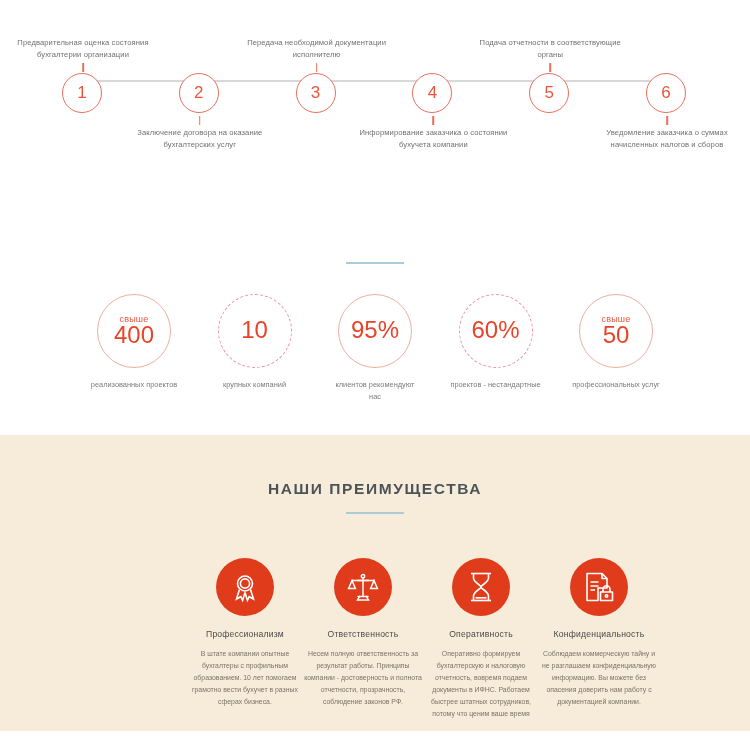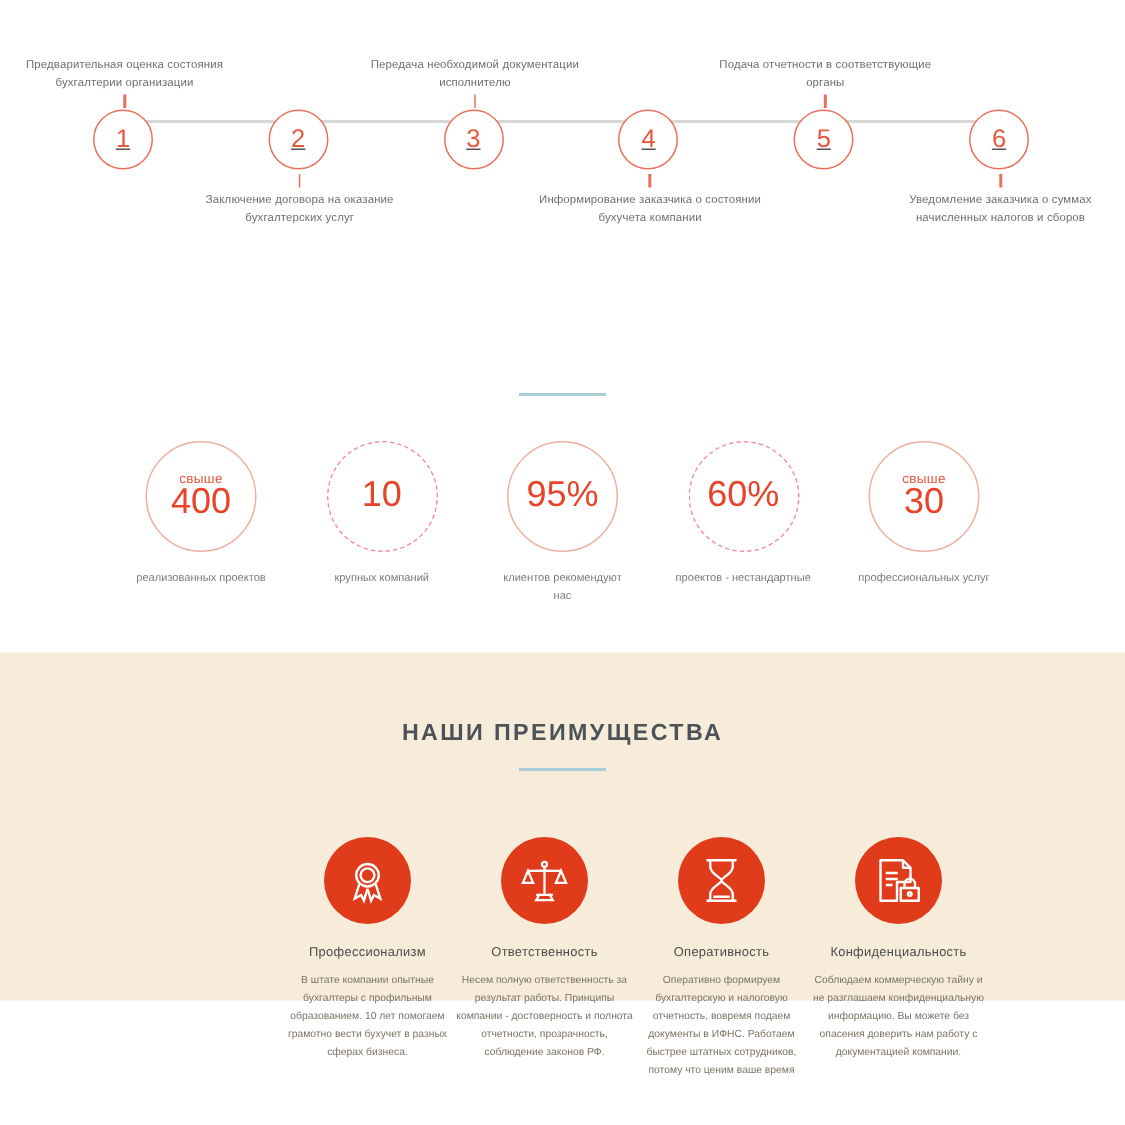--- a/index.html
+++ b/index.html
@@ -41,21 +41,20 @@
     right: 0;
     display: flex;
     justify-content: space-between;
     padding: 0 62px;
     box-sizing: border-box;
   }
   .step {
     position: relative;
     width: 42px;
     height: 42px;
-    text-decoration: underline;
   }
   .step-circle {
     width: 40px;
     height: 40px;
     border-radius: 50%;
     border: 1.6px solid #e8705a;
     background: #fff;
     color: #e8573c;
     font-size: 17px;
     display: flex;
@@ -149,21 +148,21 @@
     margin-top: 11px;
     font-size: 7.4px;
     line-height: 1.6;
     color: #7a7a7a;
   }
 
   
   .adv-section {
     background: #f6ecd9;
     padding-top: 32px;
-    height: 232px;
+    height: 296px;
     box-sizing: border-box;
   }
   .adv-row {
     display: flex;
     justify-content: flex-end;
     padding: 44px 92px 0;
     box-sizing: border-box;
   }
   .adv-item {
     width: 118px;
@@ -275,21 +274,21 @@
         <div class="num-circle dashed">
           <div class="num-prefix"></div>
           <div class="num-value">60%</div>
         </div>
         <div class="num-caption">проектов - нестандартные</div>
       </div>
 
       <div class="num-item">
         <div class="num-circle solid">
           <div class="num-prefix">свыше</div>
-          <div class="num-value">30</div>
+          <div class="num-value">50</div>
         </div>
         <div class="num-caption">профессиональных услуг</div>
       </div>
 
     </div>
   </section>
 
   <section class="adv-section">
     <h2 class="sec-title">НАШИ ПРЕИМУЩЕСТВА</h2>
     <div class="sec-divider"></div>

